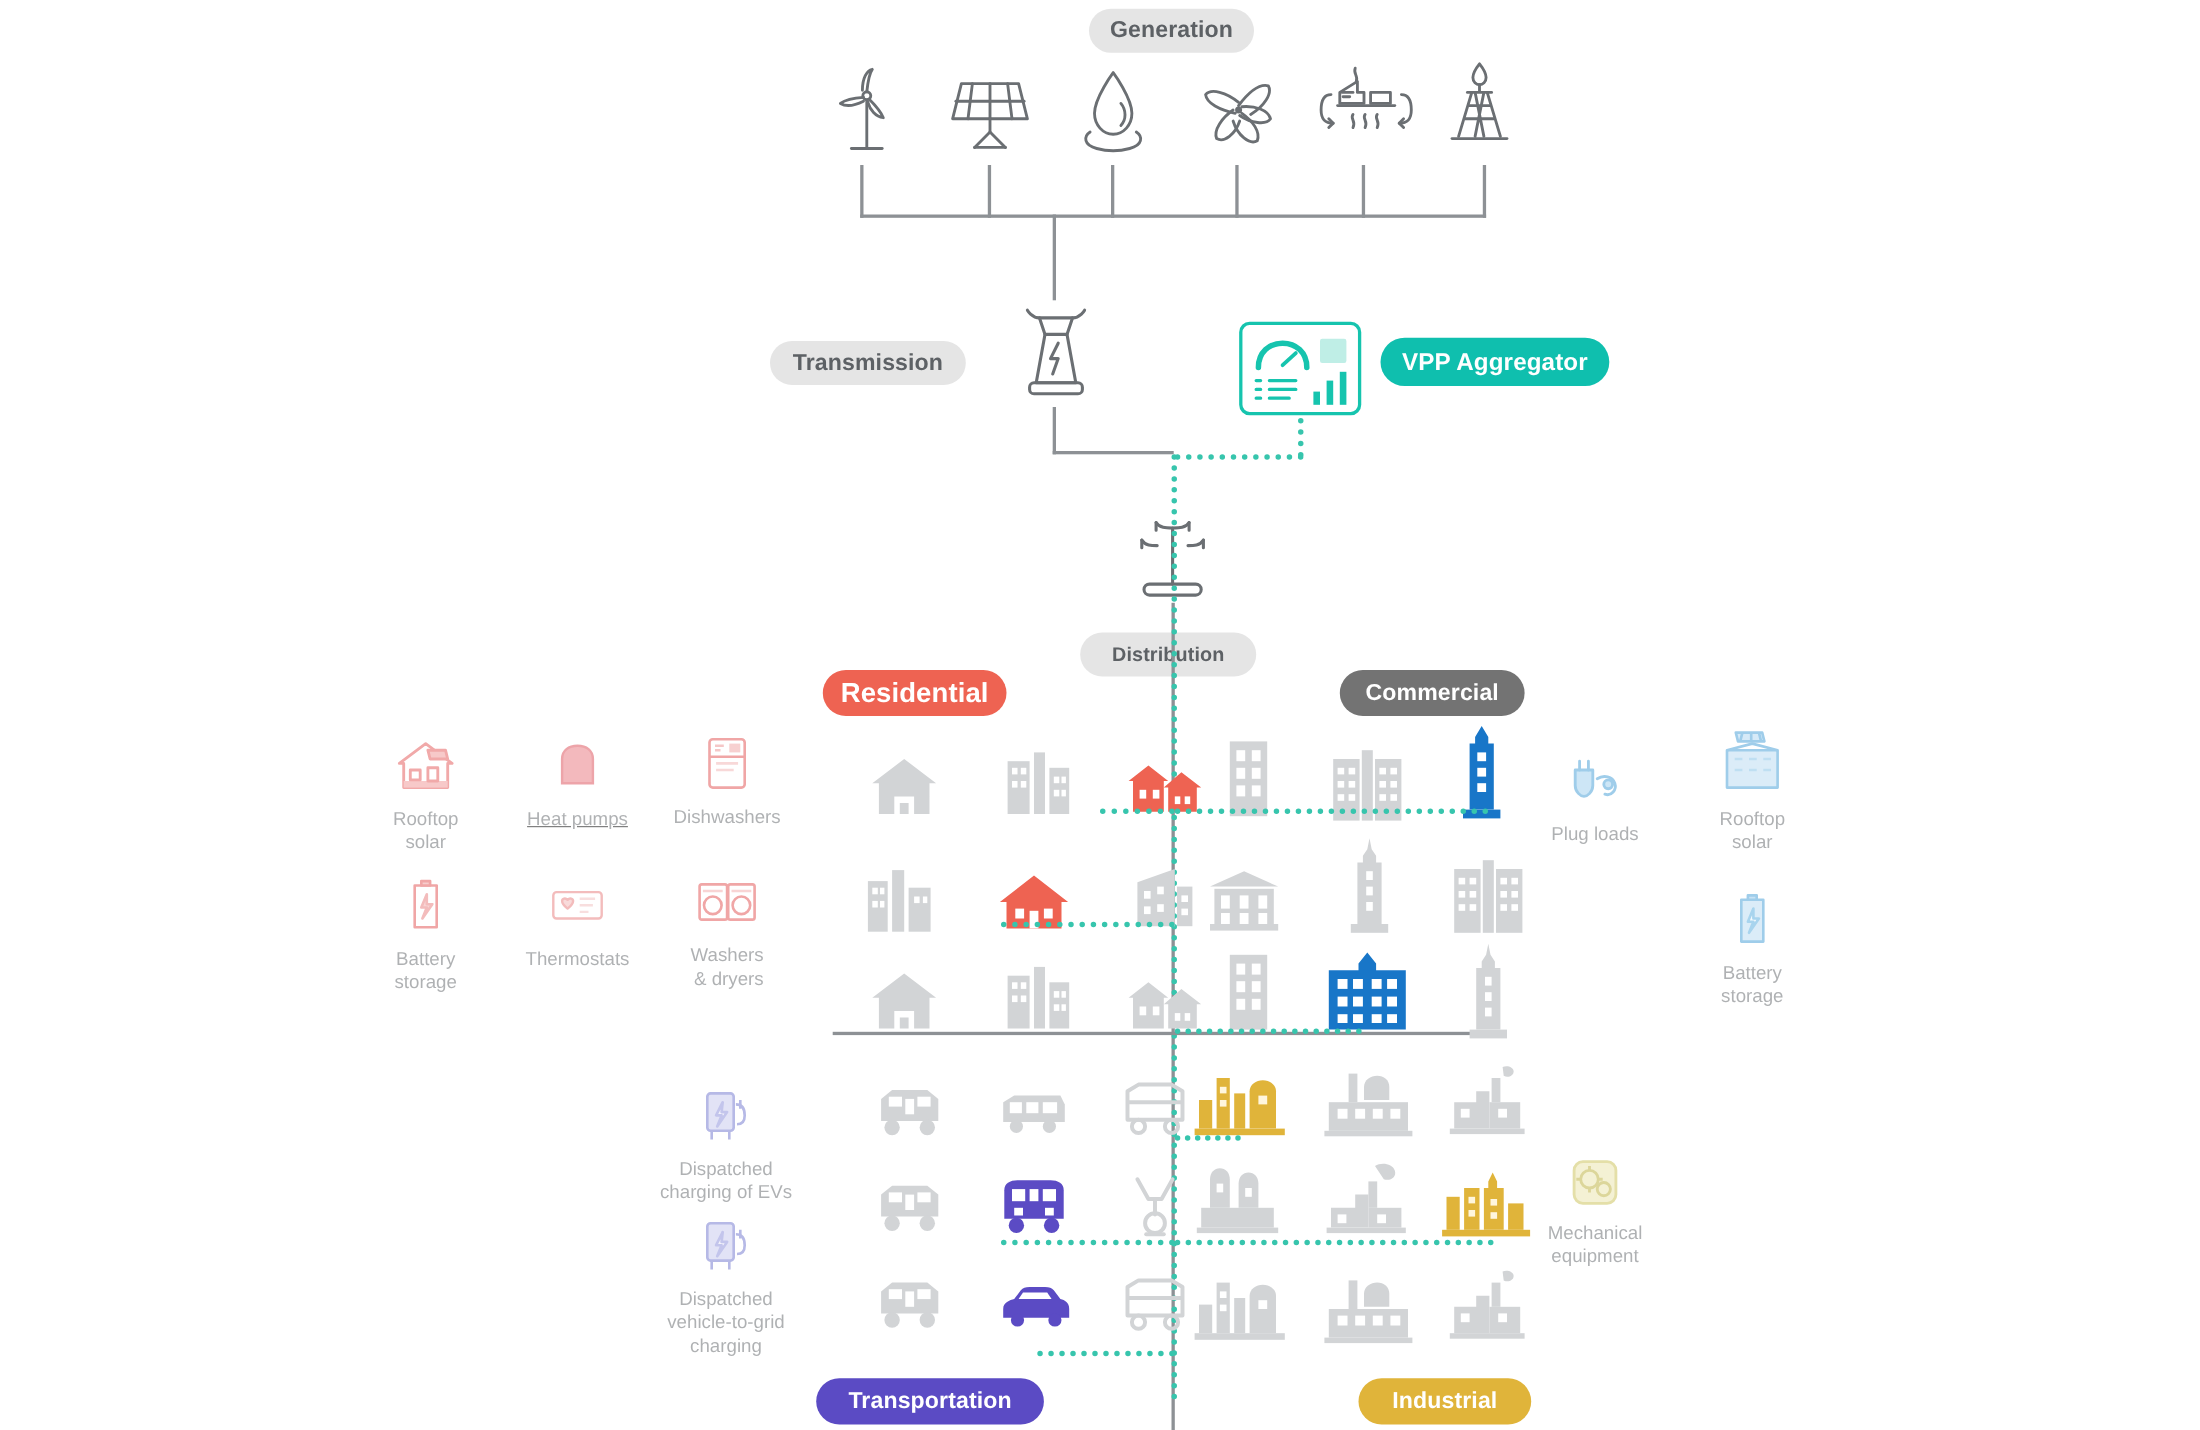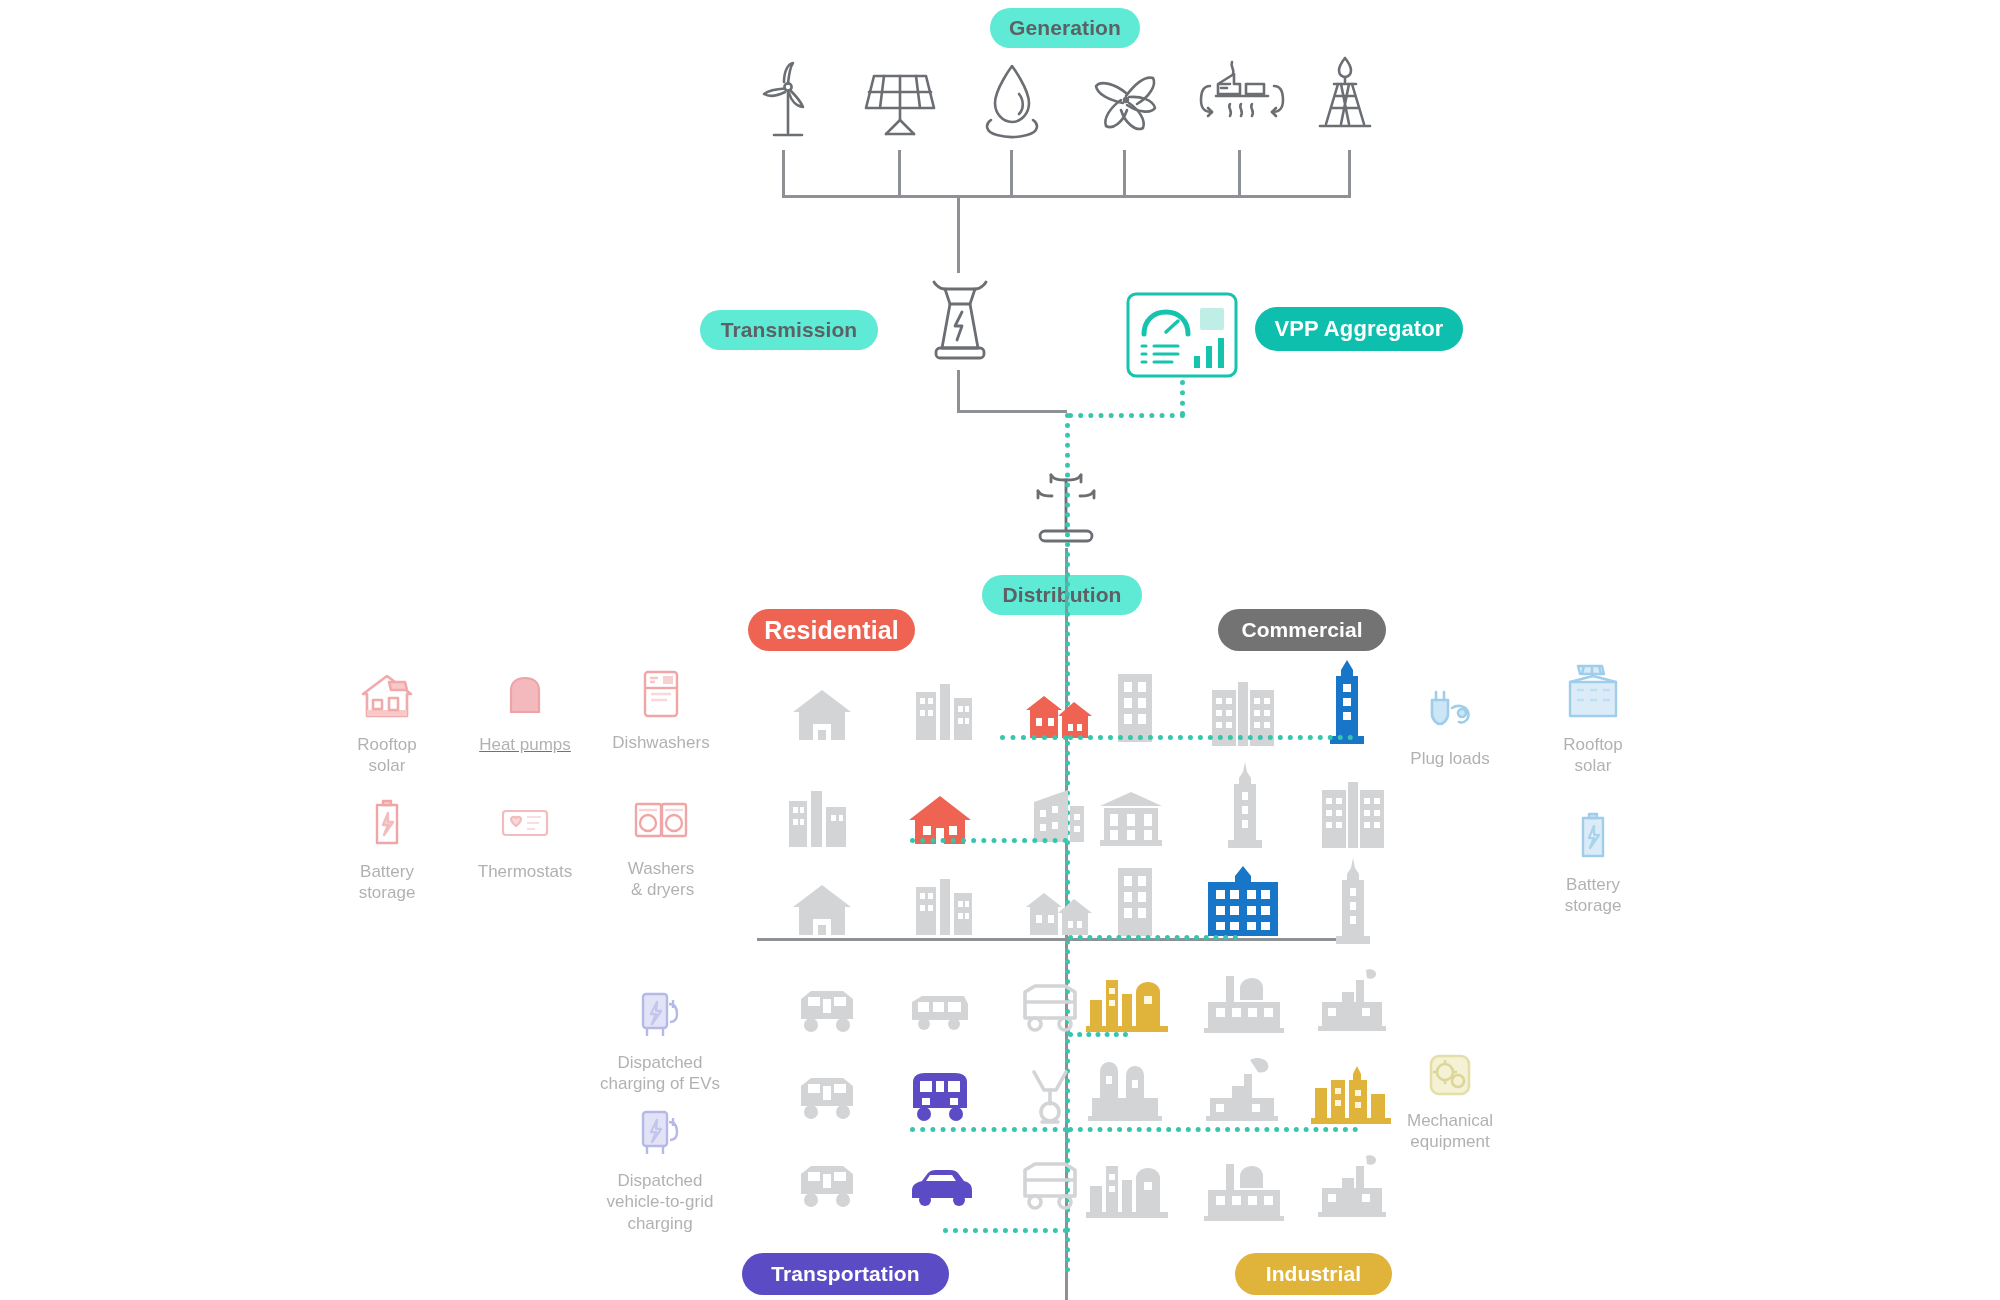--- a/index.html
+++ b/index.html
@@ -14,21 +14,21 @@
 
   
   .pill {
     position:absolute;
     display:flex; align-items:center; justify-content:center;
     border-radius:999px;
     font-weight:600;
     white-space:nowrap;
     letter-spacing:.1px;
   }
-  .pill-grey  { background:#5eead4; color:#5d6165; }
+  .pill-grey  { background:#e5e5e5; color:#5d6165; }
   .pill-teal  { background:#0fbfae; color:#ffffff; }
   .pill-red   { background:#ee6352; color:#ffffff; }
   .pill-blue  { background:#737373; color:#ffffff; }
   .pill-purple{ background:#5b4bc4; color:#ffffff; }
   .pill-gold  { background:#e0b43a; color:#ffffff; }
 
   
   .line { position:absolute; background:#8d9195; }
   .line-h { height:3px; }
   .line-v { width:3px; }
@@ -198,21 +198,21 @@
       <path d="M33 10 C36 15 42 15 48 15 C54 15 60 15 63 10"></path>
       <path d="M48 15 L48 66"></path>
       <path d="M20 26 C23 31 29 31 34 31"></path>
       <path d="M62 31 C67 31 73 31 76 26"></path>
       <path d="M20 26 L20 33 M76 26 L76 33"></path>
       <path d="M33 10 L33 17 M63 10 L63 17"></path>
       <rect x="22" y="66" width="52" height="10" rx="5"></rect>
     </svg>
   </div>
 
-  <div class="pill pill-grey" style="left:982px; top:575px; width:160px; height:40px; font-size:21px;">Distribution</div>
+  <div class="pill pill-grey" style="left:982px; top:575px; width:160px; height:40px; font-size:18px;">Distribution</div>
 
   <div class="line line-v" style="left:1065px; top:548px; height:752px;"></div>
 
   <div class="dot-v" style="left:1065px; top:413px; height:860px;"></div>
 
   <div class="line line-h" style="left:757px; top:938px; width:610px;"></div>
 
   <div class="pill pill-red" style="left:748px; top:609px; width:167px; height:42px; font-size:25px;">Residential</div>
 
   <div class="pill pill-blue" style="left:1218px; top:609px; width:168px; height:42px; font-size:21px;">Commercial</div>

